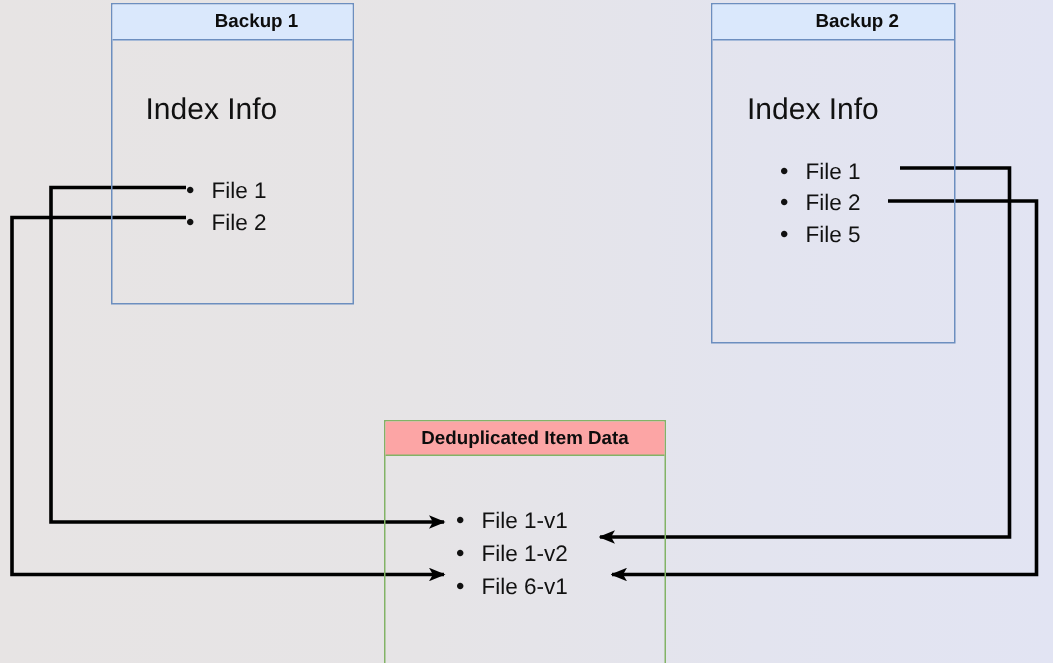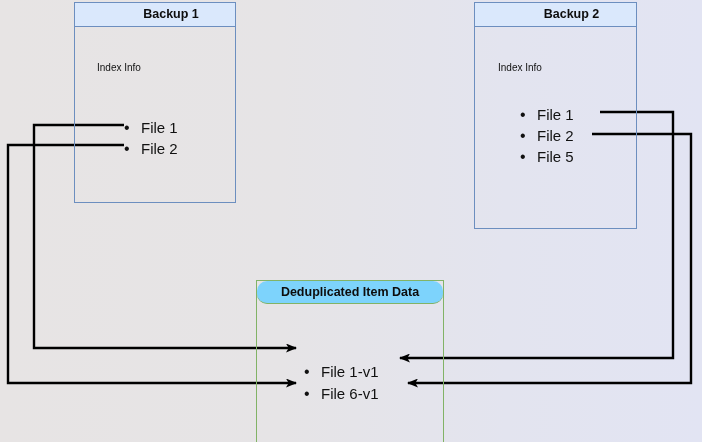--- a/index.html
+++ b/index.html
@@ -61,33 +61,32 @@
     border-bottom-color: #6c8ebf;
     padding-left: 32px;
   }
 
   
   .box.green {
     border-color: #82b366;
     background: transparent;
   }
   .box.green .box-title {
-    background: #7dd3fc;
+    background: #fca5a5;
     border-bottom-color: #82b366;
     height: 23px;
     line-height: 22px;
-    border-radius: 10px;
   }
   .box.green .box-body {
     height: calc(100% - 23px);
   }
 
   .index-label {
     position: absolute;
-    font-size: 10px;
+    font-size: 20px;
     color: #111;
     white-space: nowrap;
   }
 
   .file-list {
     position: absolute;
     margin: 0;
     padding: 0;
     list-style: none;
   }
@@ -157,20 +156,21 @@
         <li>File 1</li>
         <li>File 2</li>
         <li>File 5</li>
       </ul>
     </div>
   </div>
 
   <div class="box green" style="left:256px; top:280px; width:188px; height:166px;">
     <div class="box-title">Deduplicated Item Data</div>
     <div class="box-body">
-      <ul class="file-list dedup" style="left:46px; top:33px;margin-top:24px;">
+      <ul class="file-list dedup" style="left:46px; top:33px;">
         <li>File 1-v1</li>
+        <li>File 1-v2</li>
         <li>File 6-v1</li>
       </ul>
     </div>
   </div>
 
 </div>
 
 </body></html>

